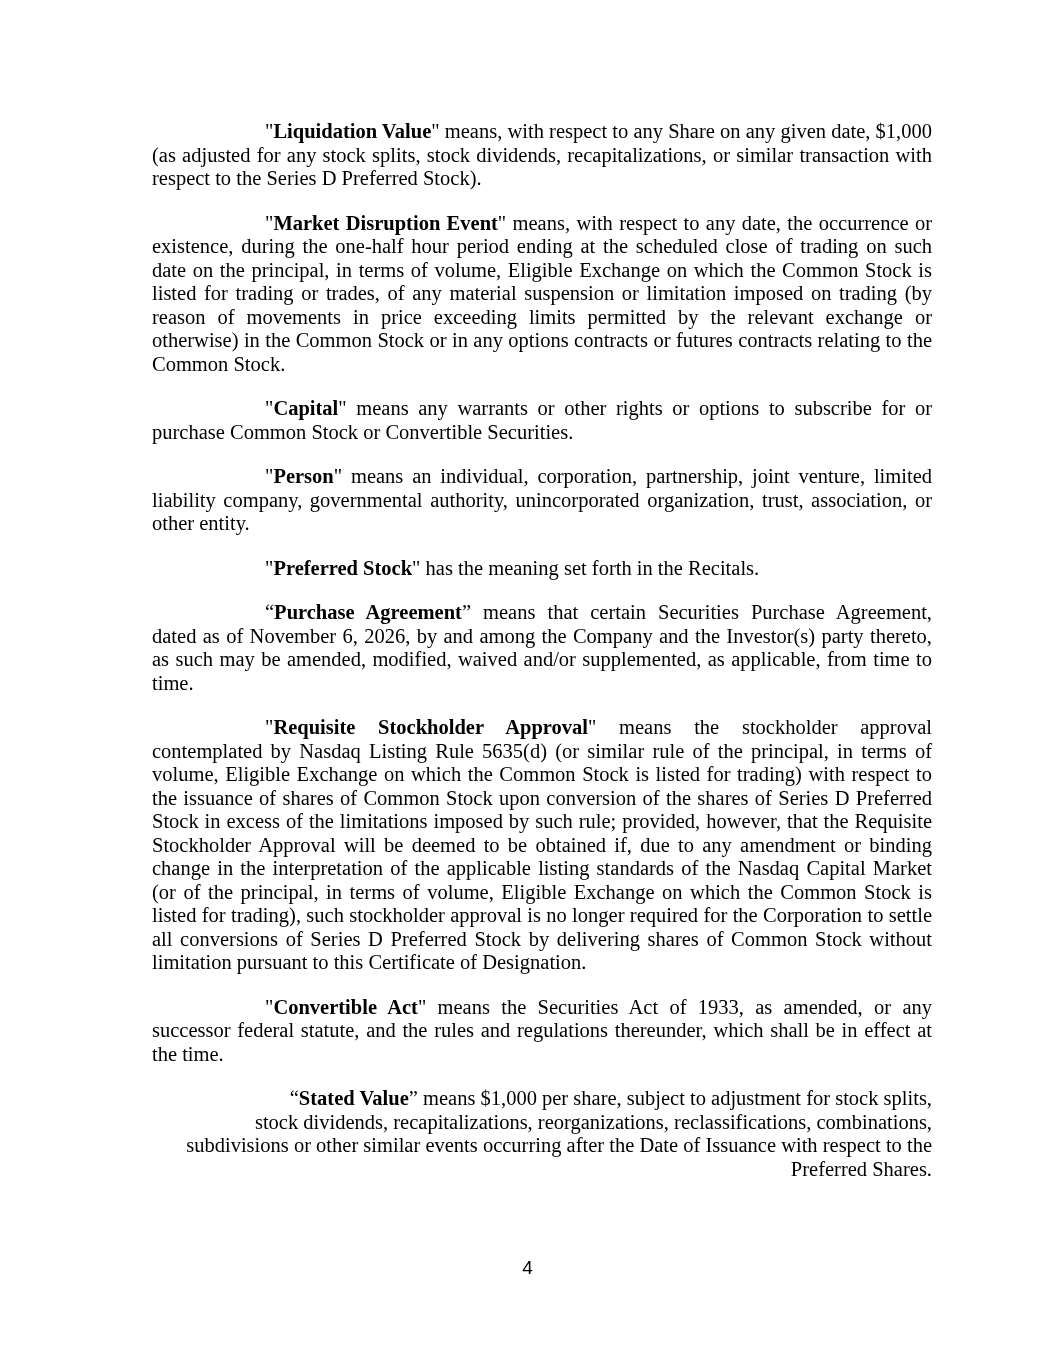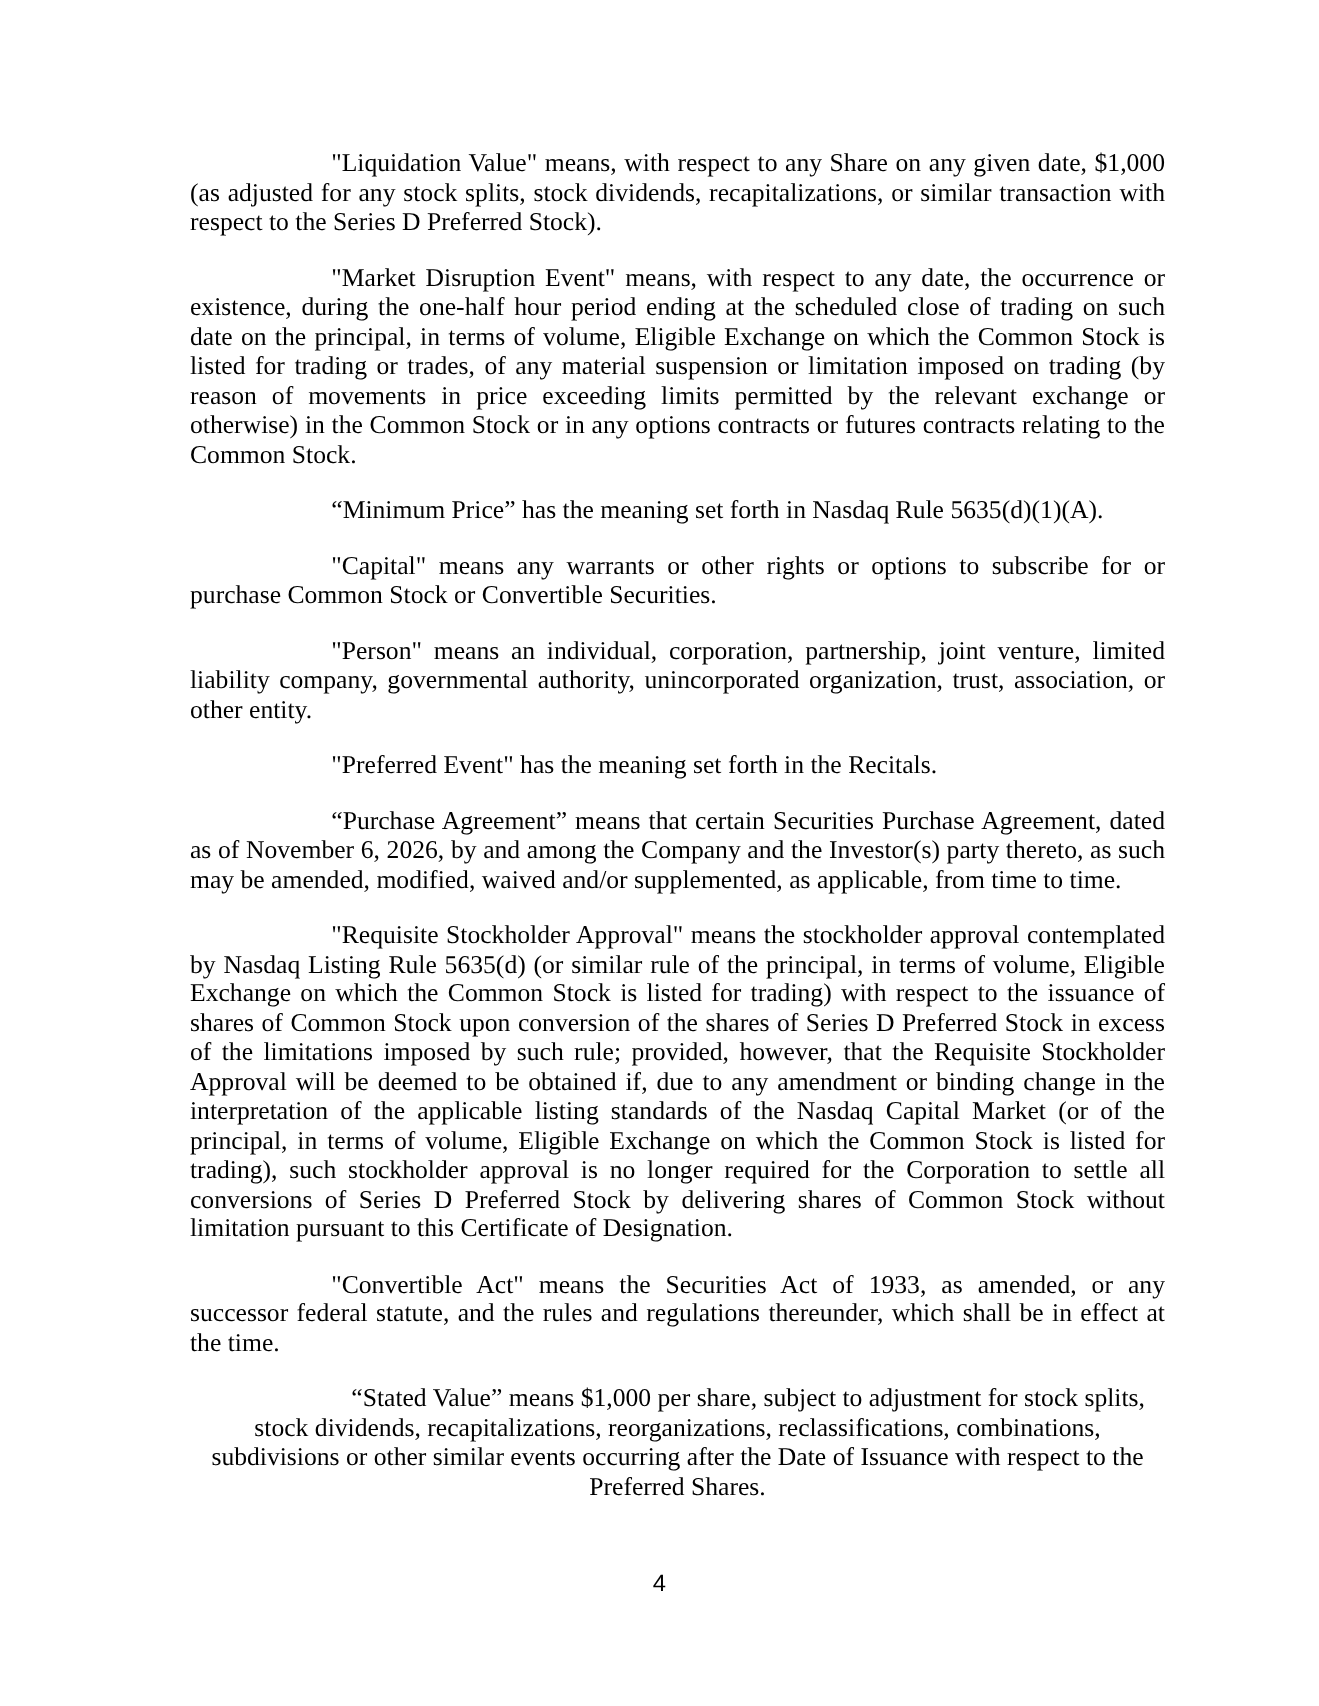--- a/index.html
+++ b/index.html
@@ -20,44 +20,43 @@
     width: 780px;
   }
   .para {
     margin: 0 0 21px 0;
     font-size: 20.5px;
     line-height: 23.5px;
     text-indent: 113px;
     text-align: justify;
     text-justify: inter-word;
   }
-  .para.ragged { text-align: center; }
-  .b { font-weight: normal; }
+  .para.ragged { text-align: right; }
+  .b { font-weight: bold; }
   .i { }
   .footer {
     position: absolute;
     left: 0;
     top: 1256px;
     width: 1055px;
     text-align: center;
     font-family: "Liberation Sans", "DejaVu Sans", sans-serif;
     font-size: 19px;
     line-height: 23px;
   }
 </style>
 </head>
 <body>
 
 <div class="page">
   <div class="content">
       <p class="para"><span>"</span><span class="b">Liquidation Value</span><span>" means, with respect to any Share on any given date, $1,000 (as adjusted for any stock splits, stock dividends, recapitalizations, or similar transaction with respect to the Series D Preferred Stock).</span></p>
       <p class="para"><span>"</span><span class="b">Market Disruption Event</span><span>" means, with respect to any date, the occurrence or existence, during the one-half hour period ending at the scheduled close of trading on such date on the principal, in terms of volume, Eligible Exchange on which the Common Stock is listed for trading or trades, of any material suspension or limitation imposed on trading (by reason of movements in price exceeding limits permitted by the relevant exchange or otherwise) in the Common Stock or in any options contracts or futures contracts relating to the Common Stock.</span></p>
-      <p class="para"><span>“</span><span class="b">Minimum Price</span><span>” has the meaning set forth in Nasdaq Rule 5635(d)(1)(A).</span></p>
       <p class="para"><span>"</span><span class="b">Capital</span><span>" means any warrants or other rights or options to subscribe for or purchase Common Stock or Convertible Securities.</span></p>
       <p class="para"><span>"</span><span class="b">Person</span><span>" means an individual, corporation, partnership, joint venture, limited liability company, governmental authority, unincorporated organization, trust, association, or other entity.</span></p>
-      <p class="para"><span>"</span><span class="b">Preferred Event</span><span>" has the meaning set forth in the Recitals.</span></p>
+      <p class="para"><span>"</span><span class="b">Preferred Stock</span><span>" has the meaning set forth in the Recitals.</span></p>
       <p class="para"><span>“</span><span class="b">Purchase Agreement</span><span>” means that certain Securities Purchase Agreement, dated as of November 6, 2026, by and among the Company and the Investor(s) party thereto, as such may be amended, modified, waived and/or supplemented, as applicable, from time to time.</span></p>
       <p class="para"><span>"</span><span class="b">Requisite Stockholder Approval</span><span>" means the stockholder approval contemplated by Nasdaq Listing Rule 5635(d) (or similar rule of the principal, in terms of volume, Eligible Exchange on which the Common Stock is listed for trading) with respect to the issuance of shares of Common Stock upon conversion of the shares of Series D Preferred Stock in excess of the limitations imposed by such rule; </span><span class="i">provided</span><span>, </span><span class="i">however</span><span>, that the Requisite Stockholder Approval will be deemed to be obtained if, due to any amendment or binding change in the interpretation of the applicable listing standards of the Nasdaq Capital Market (or of the principal, in terms of volume, Eligible Exchange on which the Common Stock is listed for trading), such stockholder approval is no longer required for the Corporation to settle all conversions of Series D Preferred Stock by delivering shares of Common Stock without limitation pursuant to this Certificate of Designation.</span></p>
       <p class="para"><span>"</span><span class="b">Convertible Act</span><span>" means the Securities Act of 1933, as amended, or any successor federal statute, and the rules and regulations thereunder, which shall be in effect at the time.</span></p>
       <p class="para ragged"><span>“</span><span class="b">Stated Value</span><span>” means $1,000 per share, subject to adjustment for stock splits, stock dividends, recapitalizations, reorganizations, reclassifications, combinations, subdivisions or other similar events occurring after the Date of Issuance with respect to the Preferred Shares.</span></p>
     </div>
   <div class="footer">4</div>
 </div>
 
 </body></html>

